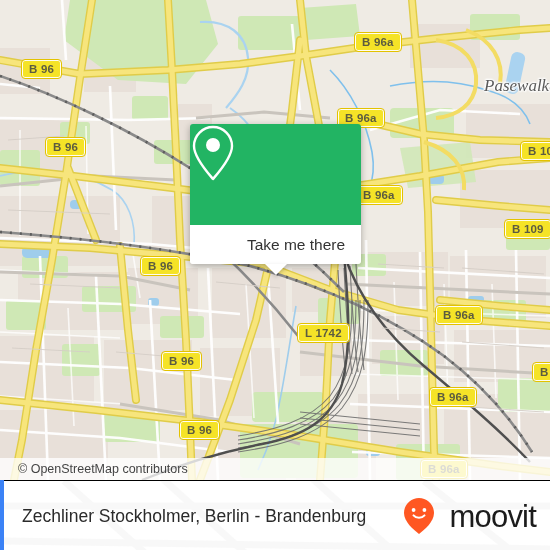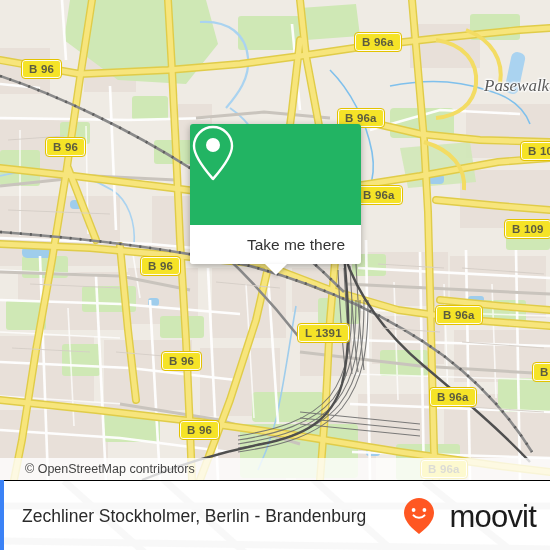--- a/index.html
+++ b/index.html
@@ -83,21 +83,21 @@
   
   #attribution{
     position:absolute;left:0;bottom:0;
     width:550px;height:22px;
     background:rgba(255,255,255,.78);
     display:flex;align-items:center;
     z-index:35;
   }
   #attribution-text{
     font-size:12.5px;color:#444;
-    padding-left:25px;
+    padding-left:18px;
     font-family:"Liberation Sans",sans-serif;
   }
 
   
   #footer{
     position:absolute;left:4px;top:480px;
     width:550px;height:70px;
     background:#ffffff;
     overflow:hidden;
     border-top:1px solid #000000;
@@ -361,21 +361,21 @@
 
     <div class="shield" style="left:355px;top:33px">B 96a</div>
     <div class="shield" style="left:22px;top:60px">B 96</div>
     <div class="shield" style="left:338px;top:109px">B 96a</div>
     <div class="shield" style="left:46px;top:138px">B 96</div>
     <div class="shield" style="left:521px;top:142px">B 109</div>
     <div class="shield" style="left:356px;top:186px">B 96a</div>
     <div class="shield" style="left:505px;top:220px">B 109</div>
     <div class="shield" style="left:141px;top:257px">B 96</div>
     <div class="shield" style="left:436px;top:306px">B 96a</div>
-    <div class="shield" style="left:298px;top:324px">L 1391</div>
+    <div class="shield" style="left:298px;top:324px">L 1742</div>
     <div class="shield" style="left:162px;top:352px">B 96</div>
     <div class="shield" style="left:533px;top:363px">B 10</div>
     <div class="shield" style="left:430px;top:388px">B 96a</div>
     <div class="shield" style="left:180px;top:421px">B 96</div>
     <div class="shield" style="left:421px;top:460px">B 96a</div>
 
     <div class="placelabel" style="left:484px;top:76px">Pasewalker</div>
 
     <div id="popup">
       <div id="popup-top">

